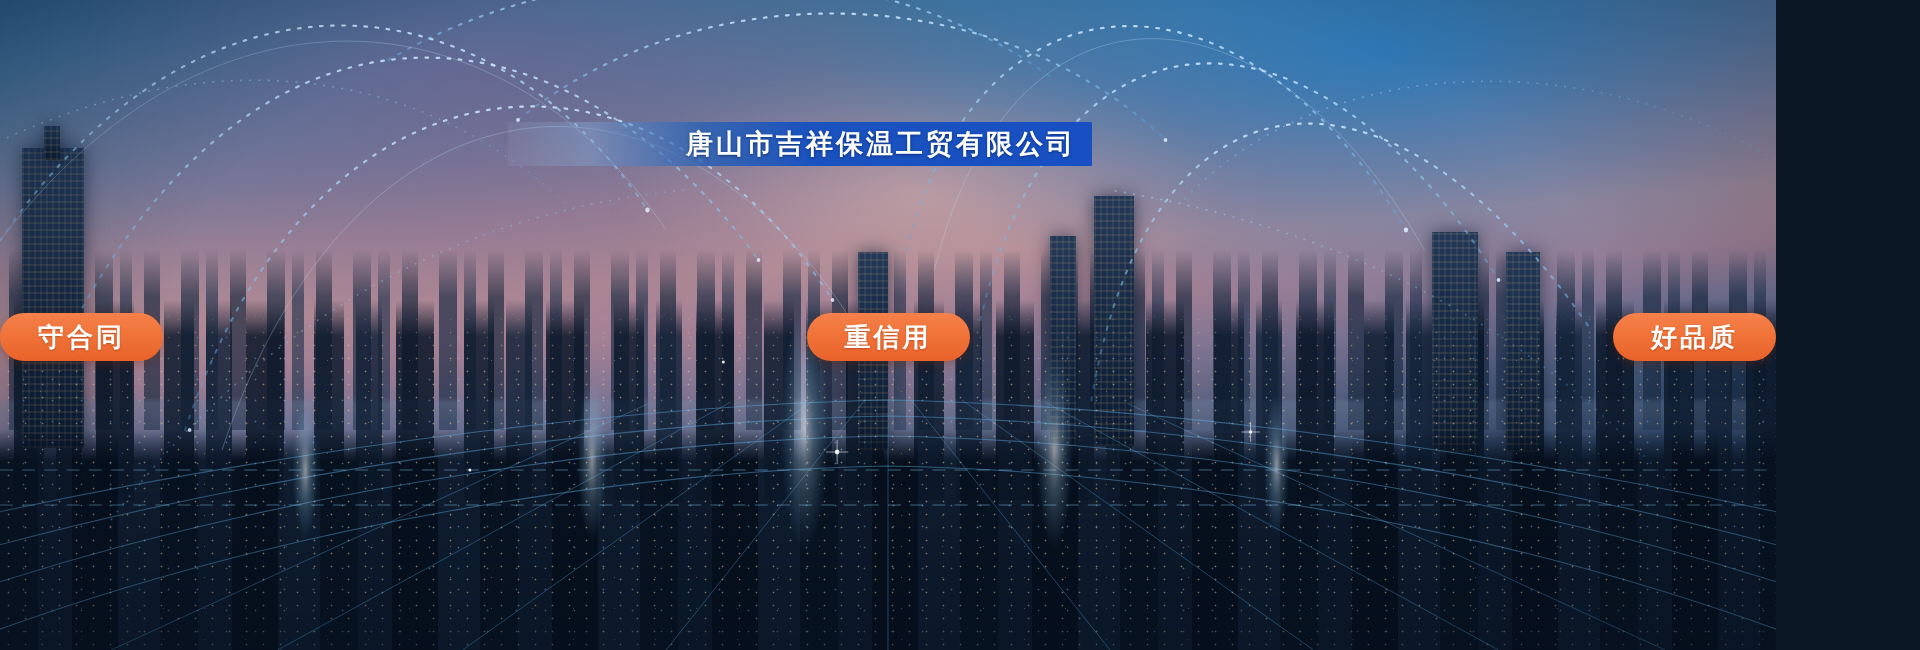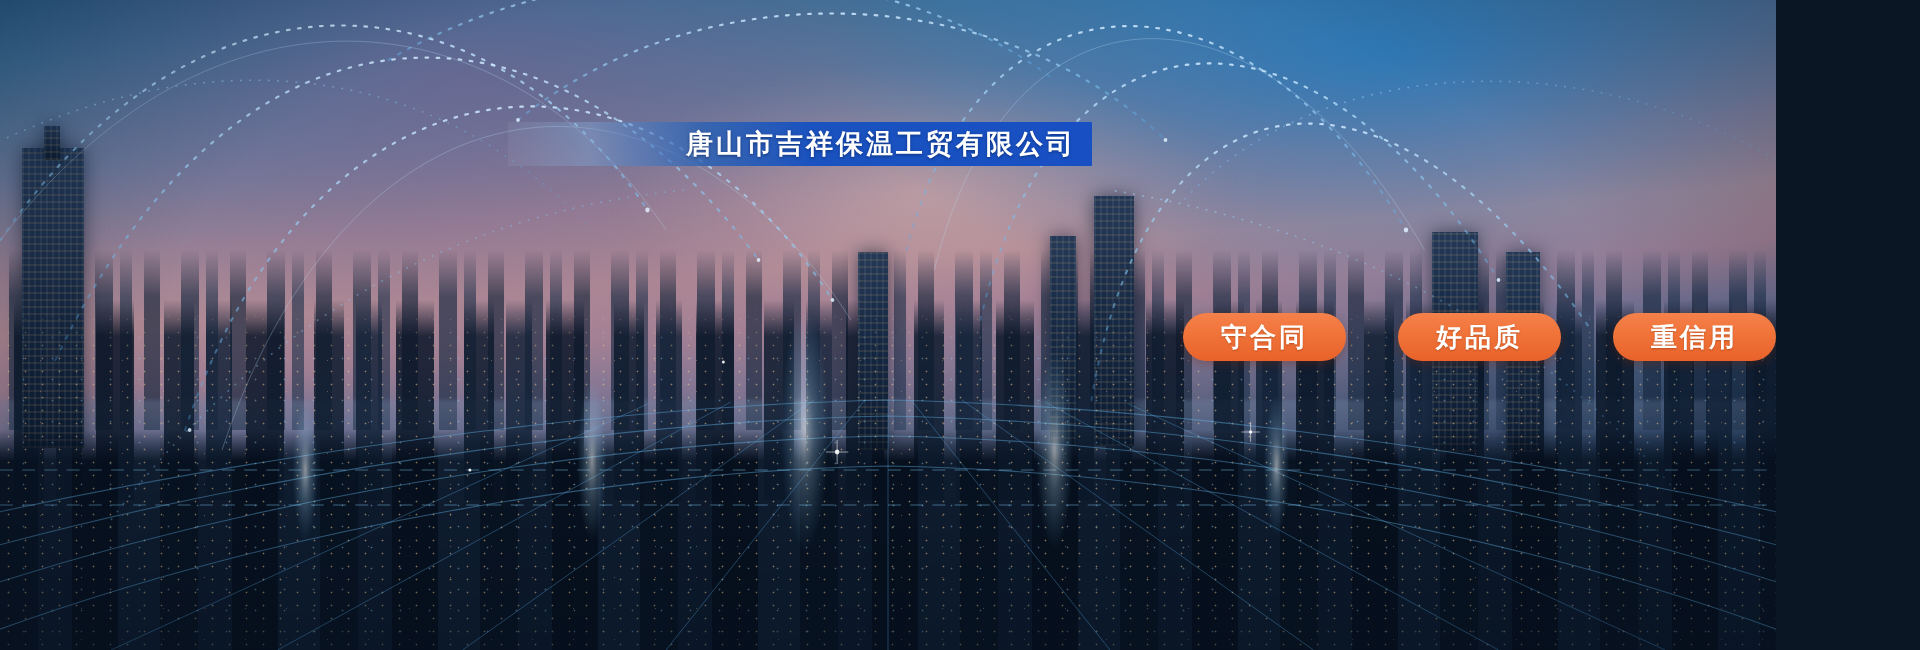--- a/index.html
+++ b/index.html
@@ -217,22 +217,22 @@
       0 0 2px rgba(255,255,255,0.8);
   }
 
   
   .pills {
     position: absolute;
     left: 0;
     right: 0;
     top: 313px;
     display: flex;
-    justify-content: flex-end;
-    gap: 52px;
+    justify-content: space-between;
+    gap: 72px;
   }
   .pill {
     min-width: 163px;
     height: 48px;
     border-radius: 26px;
     background: linear-gradient(180deg, #f5814a 0%, #f07238 48%, #e8622a 100%);
     display: flex;
     align-items: center;
     justify-content: center;
     padding: 0 26px;
@@ -377,21 +377,21 @@
     <div class="company-ribbon">
       <span class="company-name">唐山市吉祥保温工贸有限公司</span>
     </div>
 
 
     <div class="pills">
       <div class="pill">
         <span class="pill-label">守合同</span>
       </div>
       <div class="pill">
+        <span class="pill-label">重信用</span>
+      </div>
+      <div class="pill">
         <span class="pill-label">好品质</span>
       </div>
-      <div class="pill">
-        <span class="pill-label">重信用</span>
-      </div>
     </div>
 
   </div>
 </div>
 
 </body></html>

